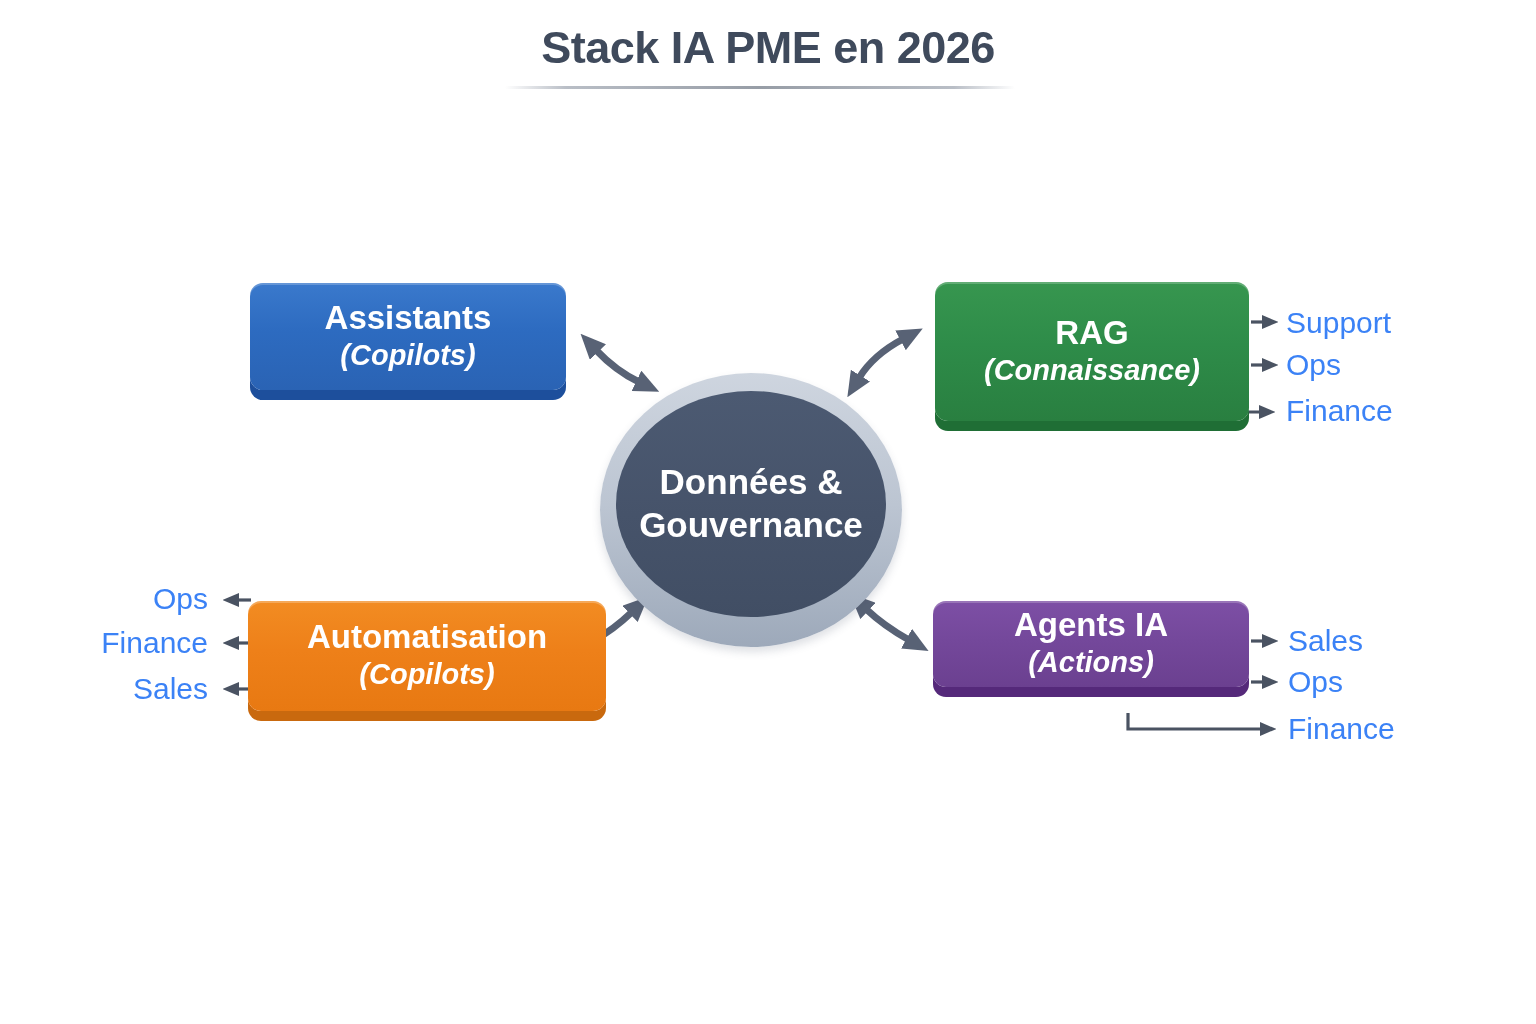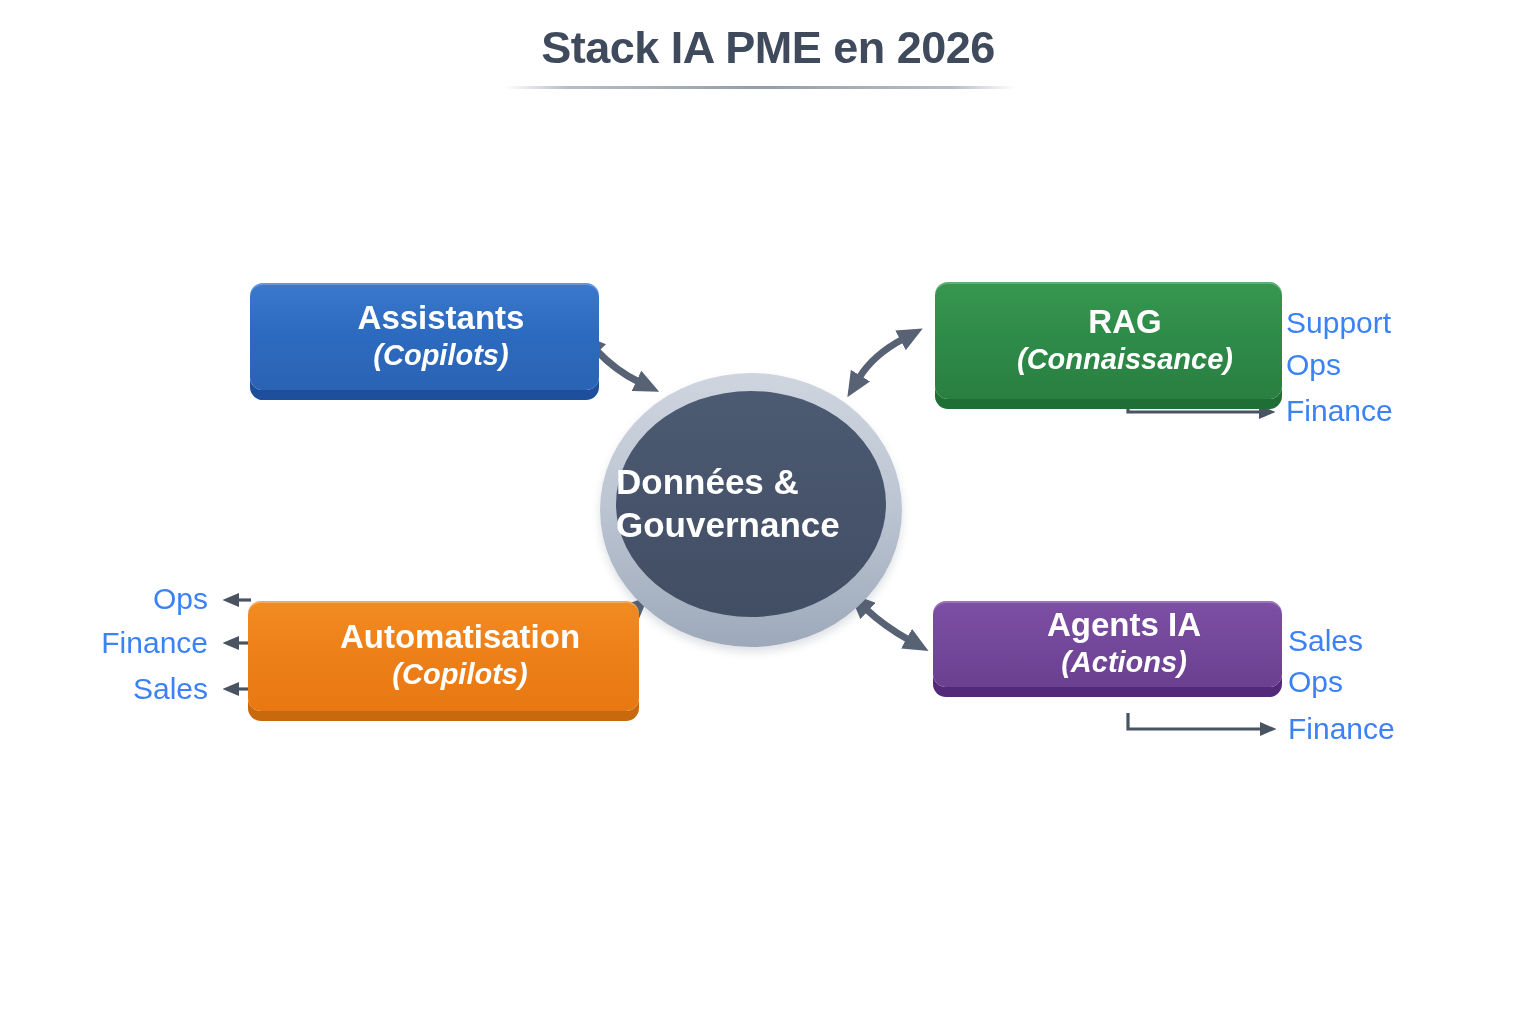--- a/index.html
+++ b/index.html
@@ -18,31 +18,30 @@
     border-radius:2px;
   }
   .overlay{position:absolute; left:0; top:0; pointer-events:none;}
   .dbl{fill:none; stroke:#586275; stroke-width:7; stroke-linecap:round;}
   .conn{fill:none; stroke:#4a5362; stroke-width:3.2; stroke-linecap:butt; stroke-linejoin:miter;}
 
   .node{
     position:absolute; border-radius:13px; color:#ffffff;
     display:flex; flex-direction:column; align-items:center; justify-content:center;
     text-align:left;
-    padding-left:33px;
   }
   .node .t{font-size:33px; font-weight:bold; line-height:1.12;}
   .node .s{font-size:29px; font-weight:bold; line-height:1.25;font-style:italic;}
   .node-assistants{
     left:250px; top:283px; width:316px; height:107px;
     background:linear-gradient(180deg,#3a79cc 0%, #2d6bc0 45%, #2a63b4 100%);
     box-shadow:0 10px 0 #1d4f9c, inset 0 2px 0 rgba(255,255,255,.22);
   }
   .node-rag{
-    left:935px; top:282px; width:314px; height:117px;
+    left:935px; top:282px; width:314px; height:139px;
     background:linear-gradient(180deg,#37964f 0%, #2e8c49 45%, #297f40 100%);
     box-shadow:0 10px 0 #1f6e35, inset 0 2px 0 rgba(255,255,255,.22);
   }
   .node-automatisation{
     left:248px; top:601px; width:358px; height:110px;
     background:linear-gradient(180deg,#f28c22 0%, #ee8019 45%, #e87912 100%);
     box-shadow:0 10px 0 #c9690e, inset 0 2px 0 rgba(255,255,255,.25);
   }
   .node-agents{
     left:933px; top:601px; width:316px; height:86px;
@@ -53,21 +52,21 @@
   .hub-outer{
     position:absolute; left:600px; top:373px; width:302px; height:274px;
     border-radius:50%;
     background:linear-gradient(180deg,#ced5df 0%, #bcc5d2 48%, #9da9ba 100%);
     box-shadow:0 5px 8px rgba(70,83,106,.18);
   }
   .hub-inner{
     position:absolute; left:16px; top:18px; width:270px; height:226px;
     border-radius:50%;
     background:linear-gradient(180deg,#4c5a72 0%, #46536a 55%, #414e64 100%);
-    display:flex; flex-direction:column; align-items:flex-start; justify-content:center;
+    display:flex; flex-direction:column; align-items:center; justify-content:center;
     color:#fff; font-size:35px; font-weight:bold; line-height:1.22; text-align:center;
   }
 
   .io{
     position:absolute; font-size:30px; color:#3b82f6; line-height:34px; white-space:nowrap;
   }
   .io.right-align{text-align:right;}
 </style>
 </head>
 <body>

